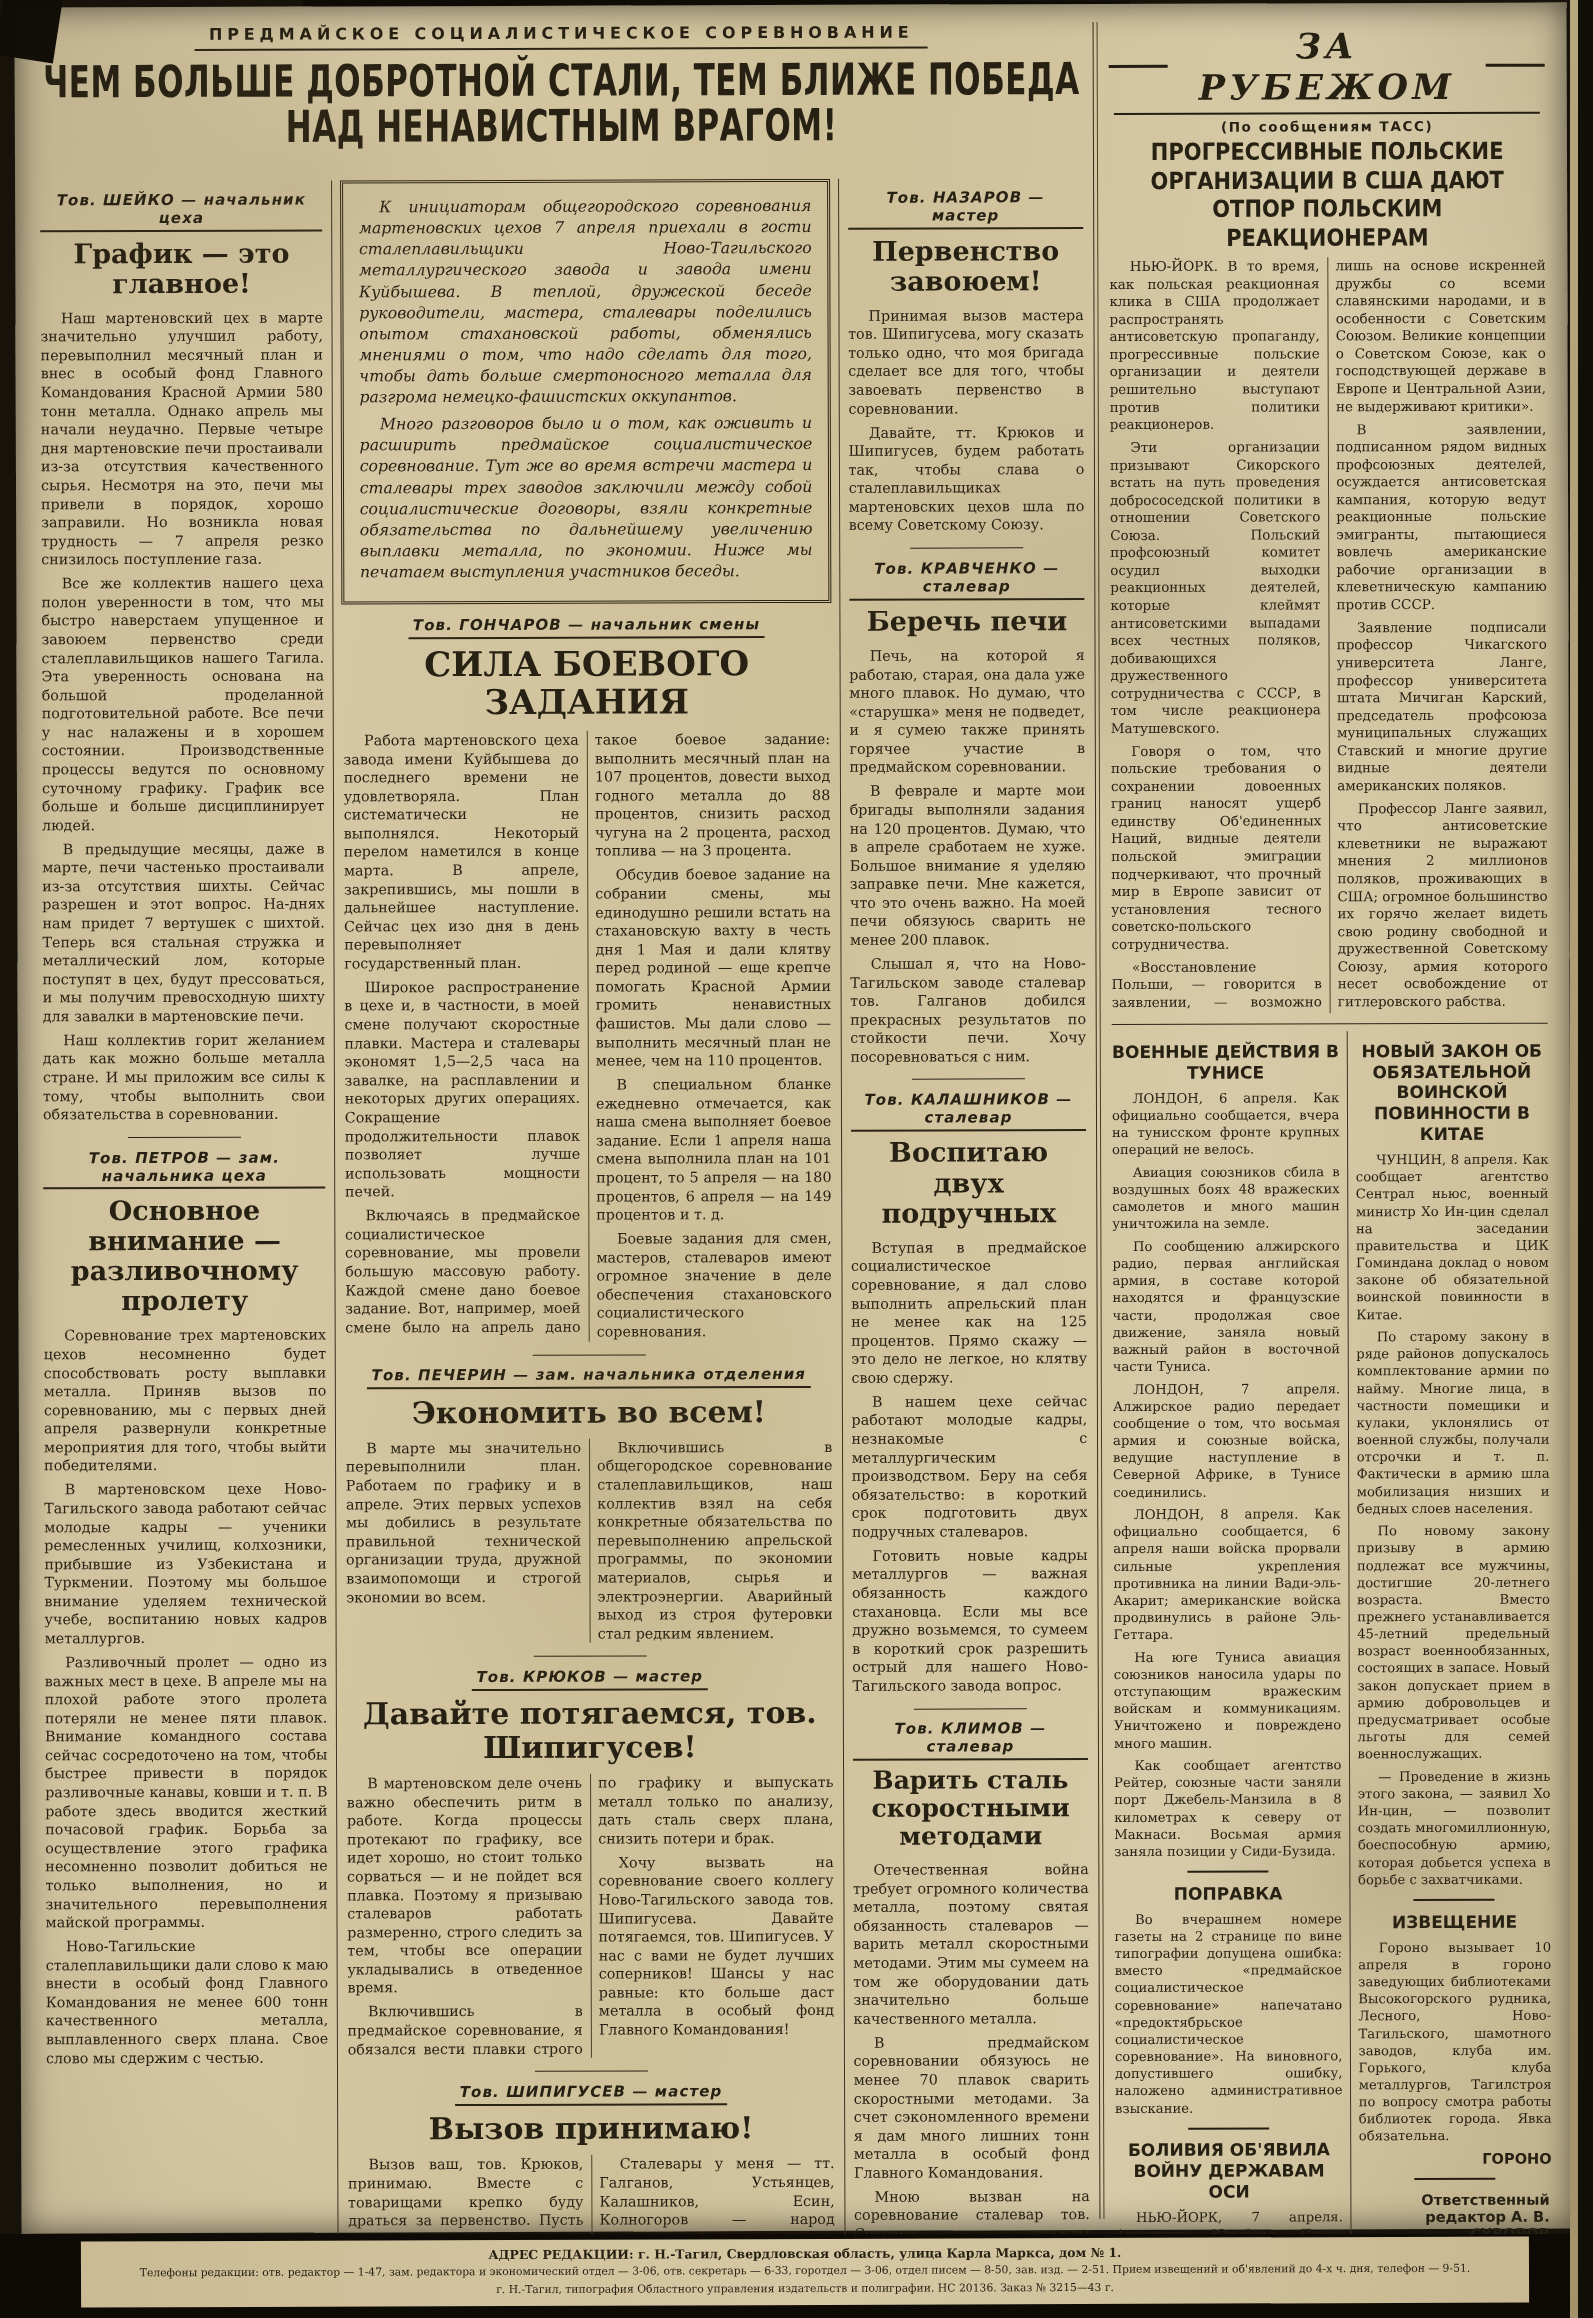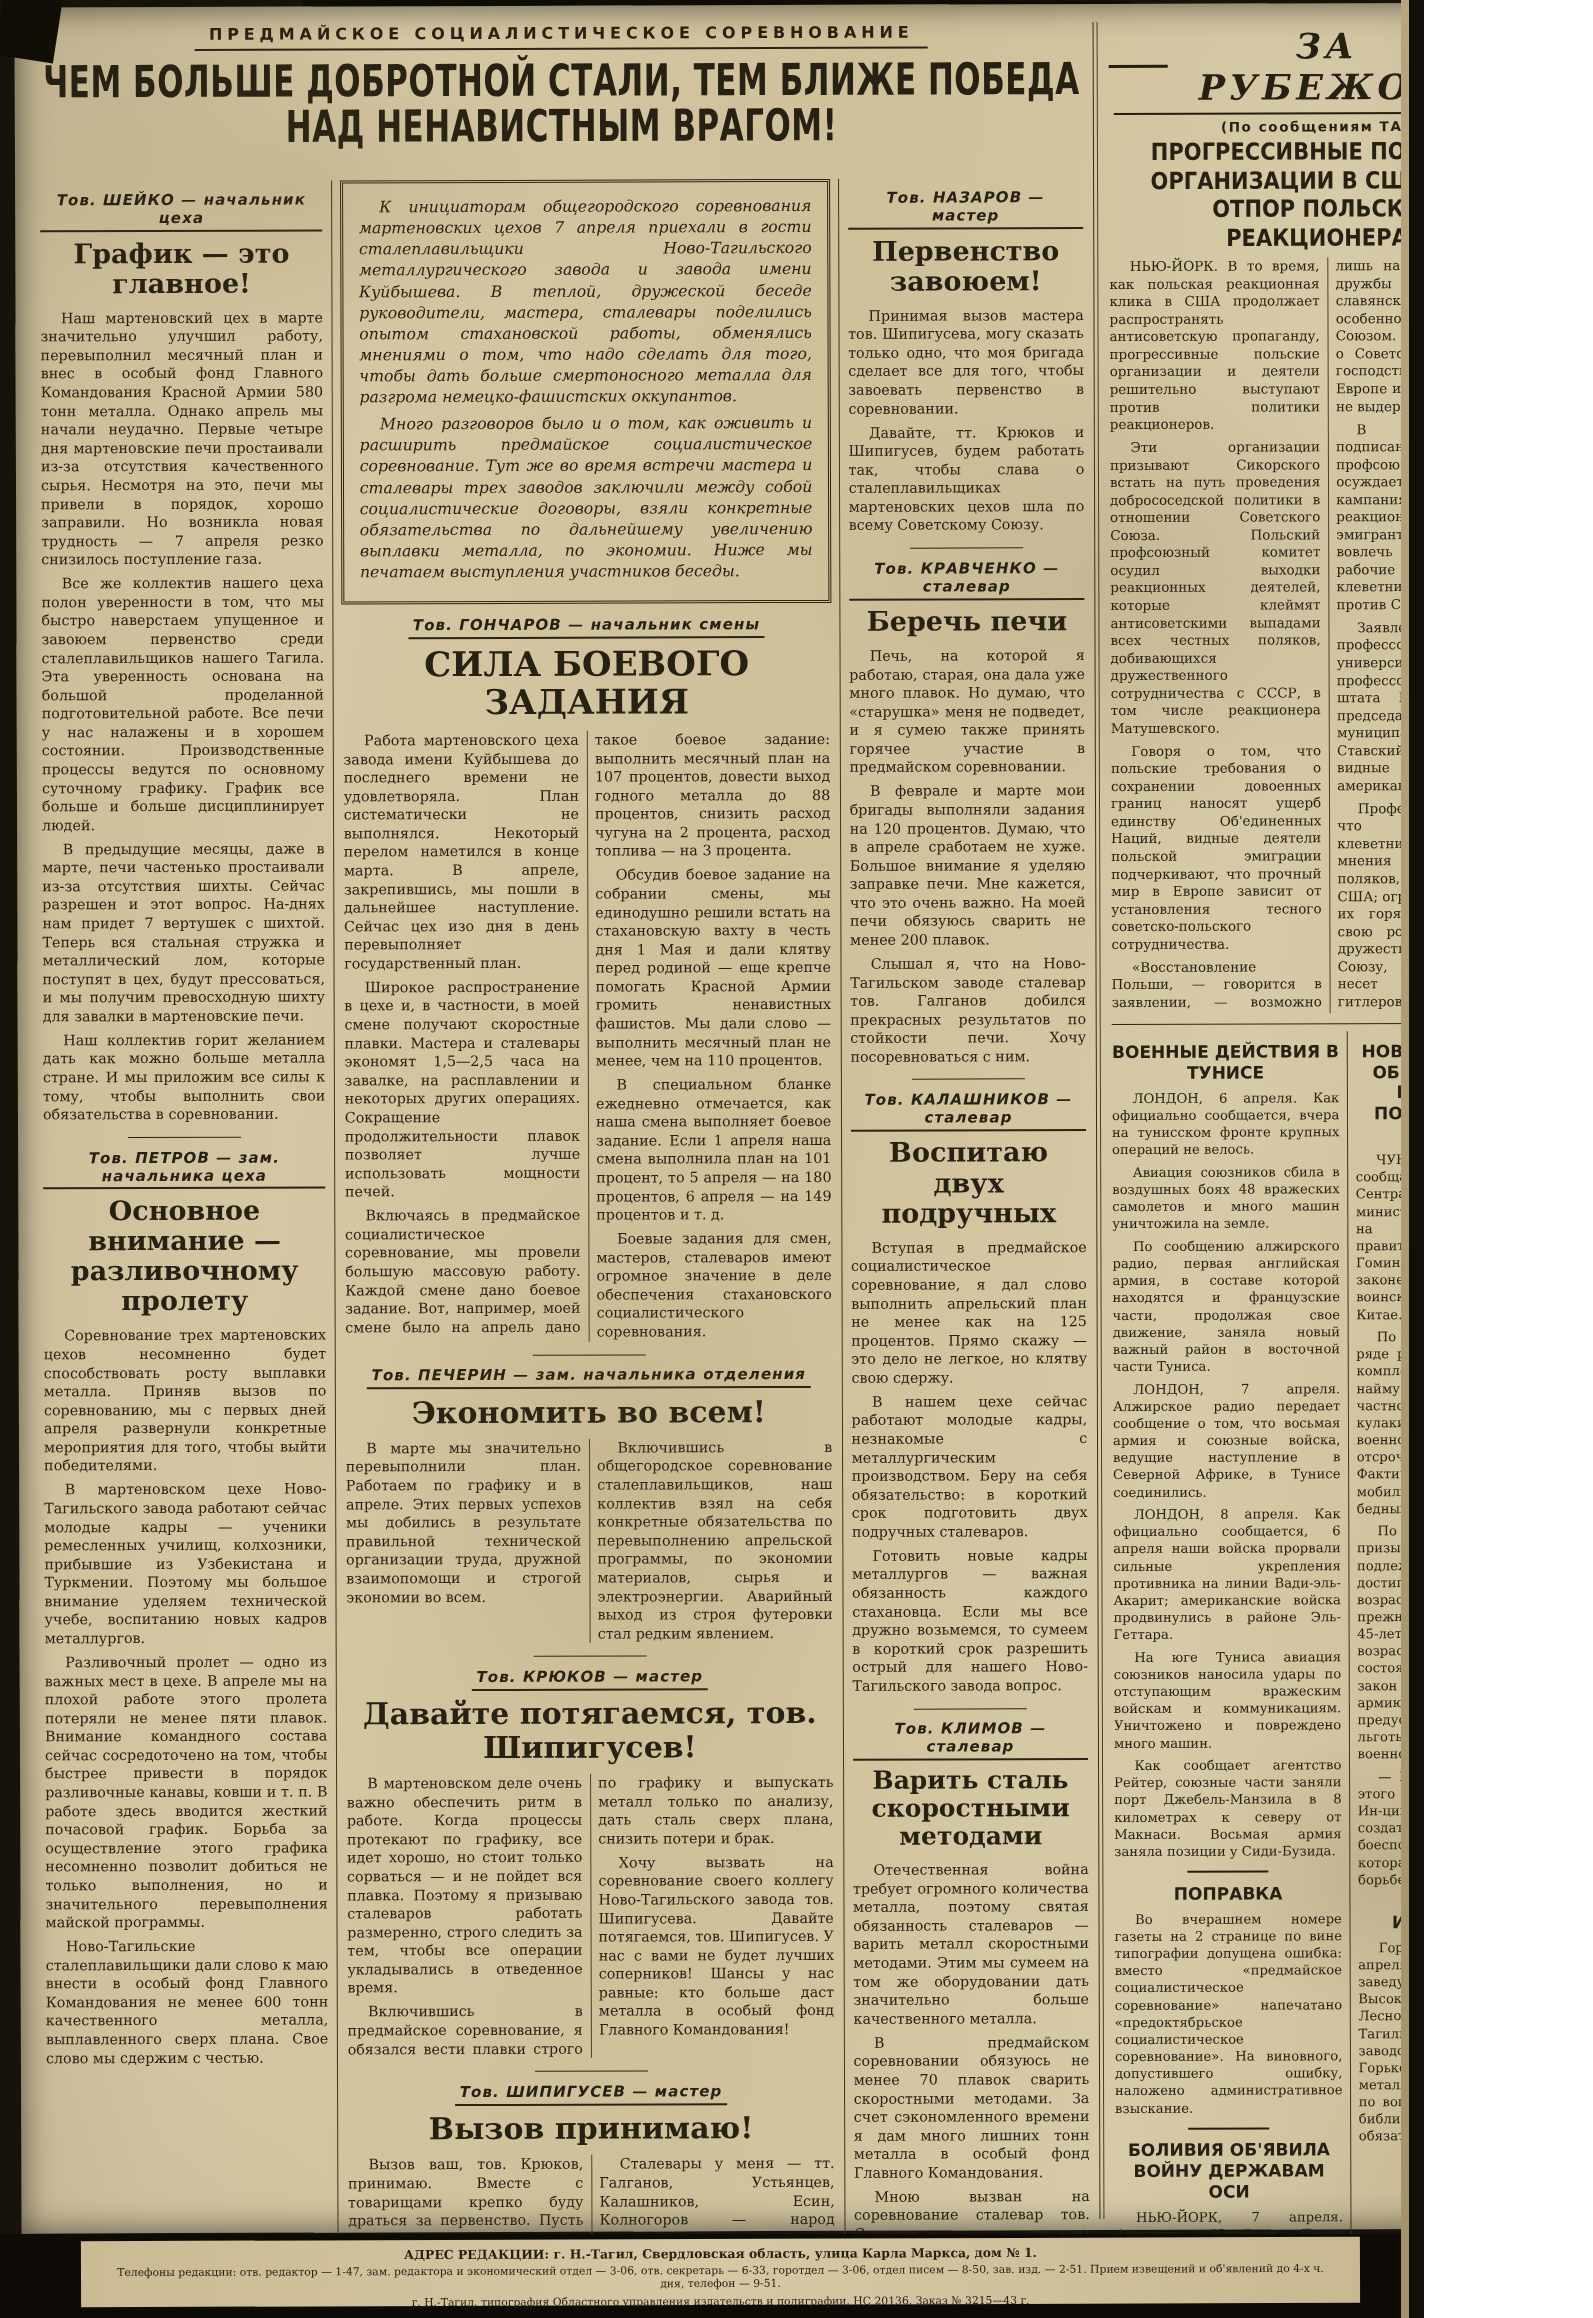--- a/index.html
+++ b/index.html
@@ -1,17 +1,17 @@
 <!DOCTYPE html>
 <html style="font-size:8.6px"><head>
 <meta charset="utf-8">
 <style>
   html,body{margin:0;padding:0;}
   body{width:1593px;height:2319px;font-family:"DejaVu Serif",serif;color:#272113;}
-  .scan{position:relative;width:1424px;height:2319px;background:#17130b;overflow:hidden;}
+  .scan{position:relative;width:1593px;height:2319px;background:#17130b;overflow:hidden;}
   .paper{position:absolute;left:18.4px;top:5.4px;width:1552px;height:2226px;box-sizing:border-box;
     padding:18.4px 21.6px 10.8px 25px;transform:rotate(-0.18deg);
     background:linear-gradient(97deg,#cabc97 0%,#d5c7a3 22%,#cec099 48%,#d7caa8 74%,#c9bb94 100%);
     box-shadow:0 0 32px rgba(0,0,0,.6) inset;}
   .age{position:absolute;inset:0;pointer-events:none;
     background:
       radial-gradient(ellipse 486px 281px at 18% 8%,rgba(104,85,45,.12),transparent 60%),
       radial-gradient(ellipse 540px 411px at 72% 26%,rgba(64,51,26,.10),transparent 60%),
       radial-gradient(ellipse 411px 530px at 38% 66%,rgba(122,102,60,.10),transparent 60%),
       radial-gradient(ellipse 303px 238px at 88% 84%,rgba(74,58,30,.13),transparent 60%),

